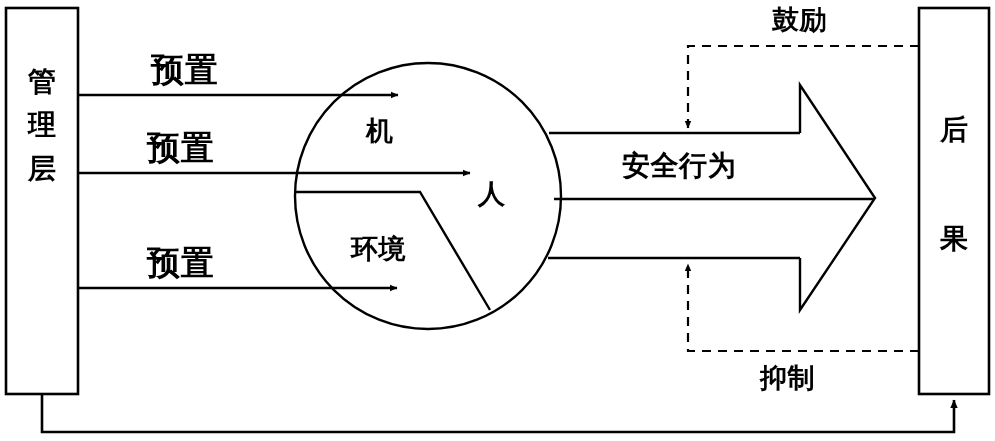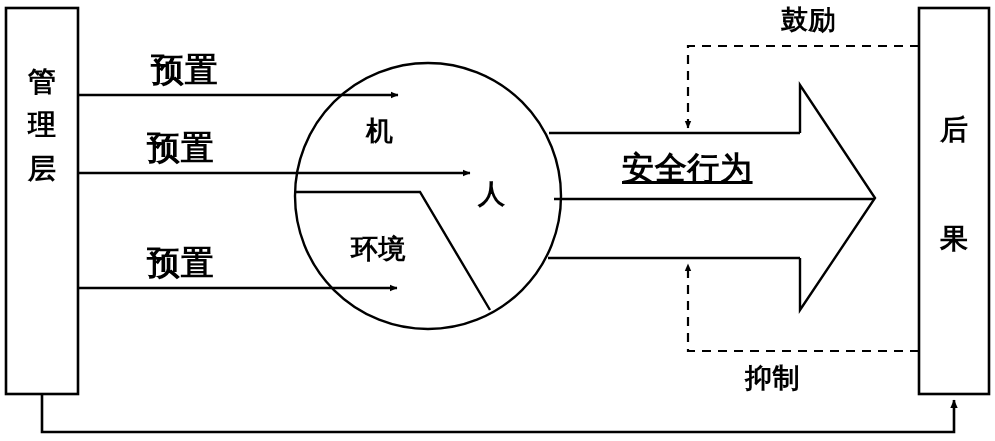--- a/index.html
+++ b/index.html
@@ -37,22 +37,22 @@
     position: absolute;
     color: #000000;
     font-family: "DejaVu Sans", "Liberation Sans", sans-serif;
     font-weight: 700;
     line-height: 1.55;
     text-align: center;
     white-space: pre-line;
   }
   .t-preset   { font-size: 33px; }
   .t-node     { font-size: 27px; }
-  .t-behavior { font-size: 32px; text-decoration: underline; }
-  .t-feedback { font-size: 27px; margin-left: 9px; }
+  .t-behavior { font-size: 28px; }
+  .t-feedback { font-size: 27px; }
   .t-box      { font-size: 28px; }
 </style>
 </head>
 <body>
 
 <div id="diagram-root">
 
   <svg id="diagram-svg" viewBox="0 0 995 441">
 
     <defs>
@@ -101,15 +101,15 @@
   <div class="lbl t-preset" style="left:147px; top:131px;">预置</div>
   <div class="lbl t-preset" style="left:147px; top:246px;">预置</div>
 
   <div class="lbl t-node" style="left:366px; top:117px;">机</div>
   <div class="lbl t-node" style="left:478px; top:180px;">人</div>
   <div class="lbl t-node" style="left:351px; top:235px;">环境</div>
 
   <div class="lbl t-behavior" style="left:622px; top:152px;">安全行为</div>
 
   <div class="lbl t-feedback" style="left:772px; top:6px;">鼓励</div>
-  <div class="lbl t-feedback" style="left:736px; top:364px;">抑制</div>
+  <div class="lbl t-feedback" style="left:760px; top:364px;">抑制</div>
 
 </div>
 
 </body></html>

